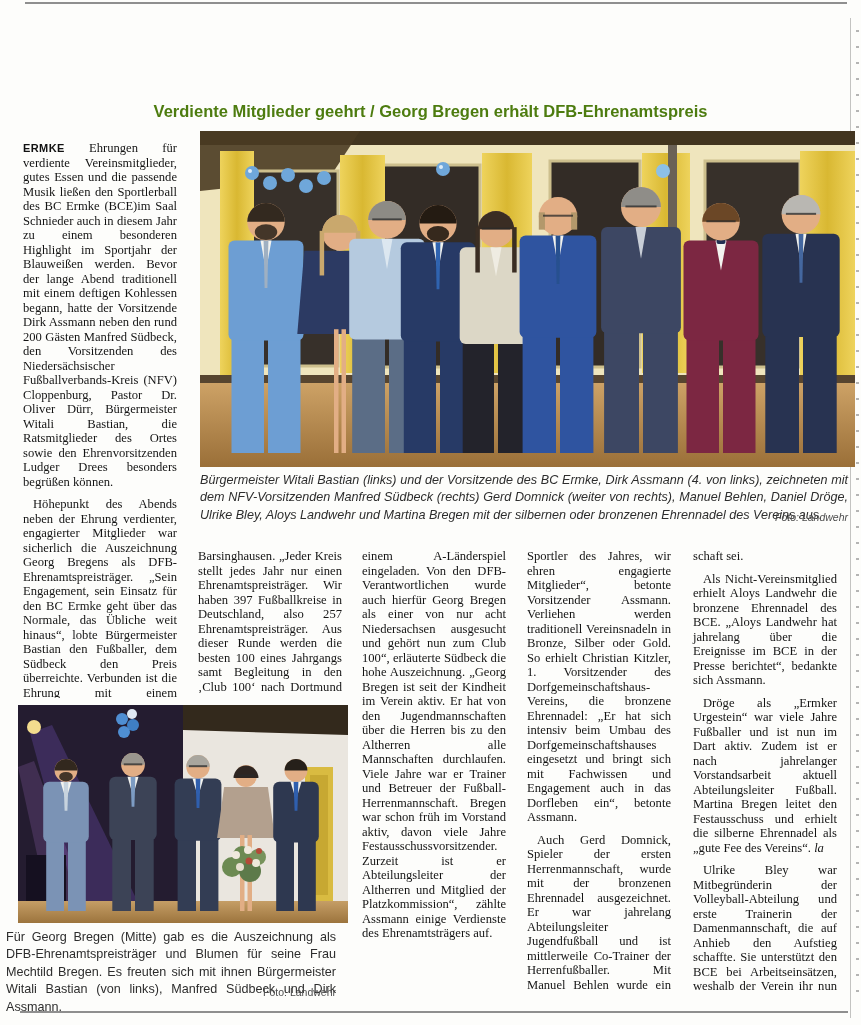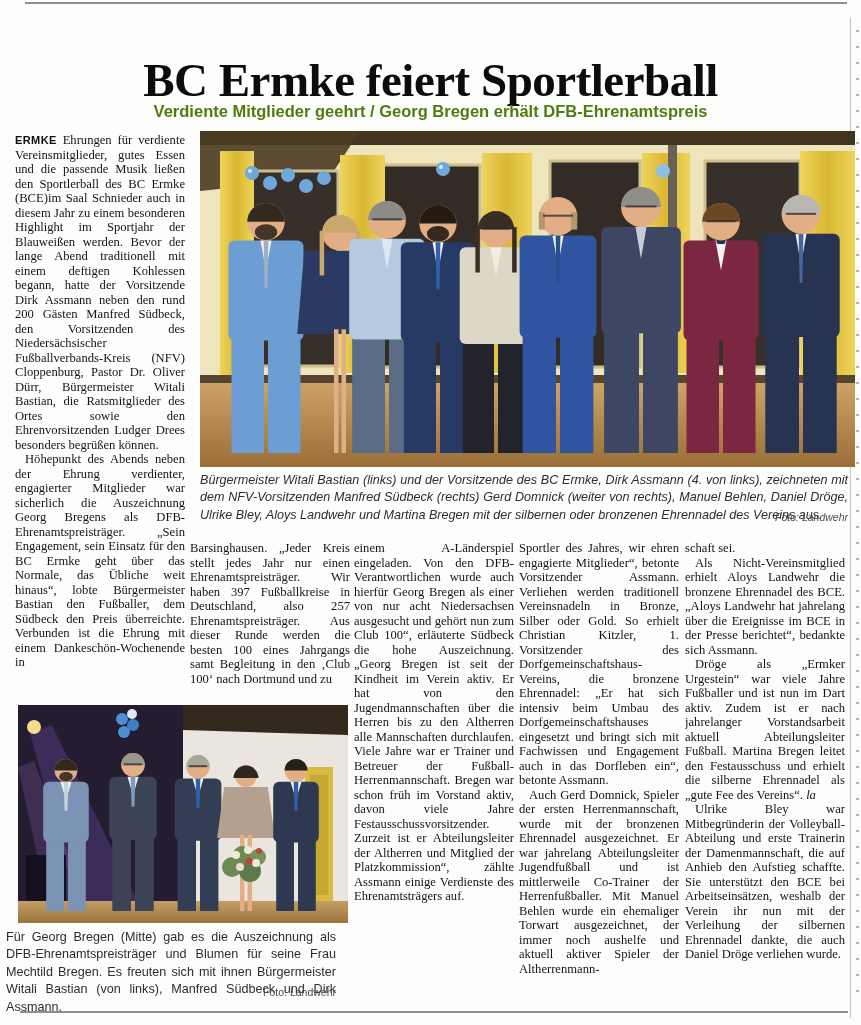--- a/index.html
+++ b/index.html
@@ -9,21 +9,21 @@
   .vrule{position:absolute;background:#c3c3c1;}
   .edge-frag{position:absolute;opacity:.65;
      background:repeating-linear-gradient(180deg,#8d8d8d 0 2px,transparent 2px 16px);}
   .headline{position:absolute;left:0;top:22px;width:861px;text-align:center;
      font-size:47px;font-weight:700;letter-spacing:-.5px;color:#0c0c0c;
      font-family:"Liberation Serif",serif;}
   .subheadline{position:absolute;left:0;top:88px;width:861px;text-align:center;
      font-family:"Liberation Sans",sans-serif;font-size:16.5px;color:#4d7c0f;}
   .col{position:absolute;overflow:hidden;text-align:justify;
      font-size:12.6px;line-height:14.5px;hyphens:auto;-webkit-hyphens:auto;}
-  .col p{margin:0;}
+  .col p{margin:8px;}
   .col p.indent{text-indent:10px;}
   .dateline{font-family:"Liberation Sans",sans-serif;font-weight:700;font-size:11px;
      letter-spacing:.4px;color:#111;}
   .photo{position:absolute;overflow:hidden;background:#222;}
   .photo svg{display:block;}
   .caption{position:absolute;font-family:"Liberation Sans",sans-serif;font-size:12.6px;
      line-height:17.4px;color:#2d2d2d;text-align:justify;hyphens:auto;}
   .credit{position:absolute;right:0;bottom:2px;font-size:10.5px;color:#4c4c4c;
      font-family:"Liberation Sans",sans-serif;}
   .author-sig{font-style:italic;}
@@ -31,21 +31,20 @@
 </head>
 <body>
 
 <div class="page">
 
   <div class="rule" style="left:25px;top:2px;width:822px;height:2px;"></div>
   <div class="rule" style="left:20px;top:1011px;width:828px;height:2px;"></div>
   <div class="vrule" style="left:850px;top:18px;width:1px;height:1000px;"></div>
   <div class="edge-frag" style="left:856px;top:30px;width:3px;height:975px;"></div>
 
-  <h1 class="headline">BC Ermke feiert Sportlerball</h1>
   <h2 class="subheadline">Verdiente Mitglieder geehrt / Georg Bregen erhält DFB-Ehrenamtspreis</h2>
 
   <div class="col" style="left:15px;top:133px;width:170px;height:565px;">
     <p><b class="dateline">ERMKE</b>
        <span>Ehrungen für verdiente Vereinsmitglieder, gutes Essen und die passende Musik ließen den Sportlerball des BC Ermke (BCE)im Saal Schnieder auch in diesem Jahr zu einem besonderen Highlight im Sportjahr der Blauweißen werden. Bevor der lange Abend traditionell mit einem deftigen Kohlessen begann, hatte der Vorsitzende Dirk Assmann neben den rund 200 Gästen Manfred Südbeck, den Vorsitzenden des Niedersächsischer Fußballverbands-Kreis (NFV) Cloppenburg, Pastor Dr. Oliver Dürr, Bürgermeister Witali Bastian, die Ratsmitglieder des Ortes sowie den Ehrenvorsitzenden Ludger Drees besonders begrüßen können.</span></p>
     <p class="indent">Höhepunkt des Abends neben der Ehrung verdienter, engagierter Mitglieder war sicherlich die Auszeichnung Georg Bregens als DFB-Ehrenamtspreisträger. „Sein Engagement, sein Einsatz für den BC Ermke geht über das Normale, das Übliche weit hinaus“, lobte Bürgermeister Bastian den Fußballer, dem Südbeck den Preis überreichte. Verbunden ist die Ehrung mit einem Dankeschön-Wochenende in</p>
   </div>
 
   <figure class="photo" style="left:200px;top:131px;width:655px;height:336px;margin:0;">
     <svg width="655" height="336" viewBox="0 0 655 336" xmlns="http://www.w3.org/2000/svg">

